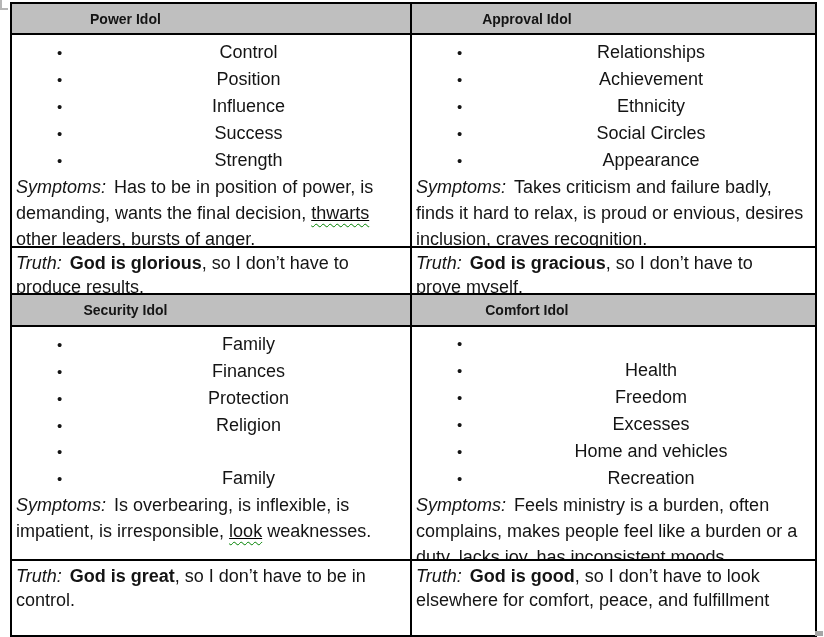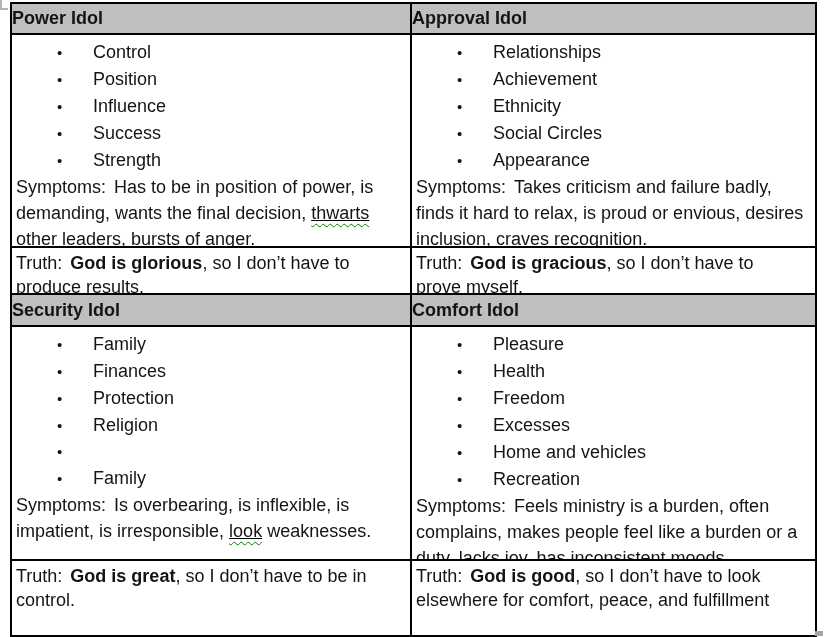--- a/index.html
+++ b/index.html
@@ -35,48 +35,49 @@
   .col-left  { border-right: 2px solid #000; }
   .row-sep   { border-bottom: 2px solid #000; }
 
   .hdr-cell {
     background: #bfbfbf;
     display: flex;
     align-items: center;
   }
   .q-title {
     width: 57%;
-    text-align: left;
+    text-align: center;
     font-weight: bold;
-    font-size: 18px;
+    font-size: 14px;
     white-space: nowrap;
   }
 
   .body-cell { padding: 4px 6px 0 4px; }
   .bullets { margin: 0 0 0 41px; padding: 0; }
   .bullet-item {
     display: flex;
     align-items: baseline;
     line-height: 26px;
   }
   .bullet-dot {
     width: 36px;
     flex: 0 0 36px;
     font-size: 15px;
   }
-  .bullet-text { flex: 1; }
+  .bullet-text { flex: 1; text-align: center; }
 
   .symptoms-p, .truth-p {
     margin: 0;
     line-height: 26px;
   }
   .truth-cell { padding: 3px 16px 0 4px; }
   .truth-p { line-height: 24px; }
 
   .p-label {
+    font-style: italic;
     margin-right: 8px;
   }
   .truth-bold { font-weight: bold; }
 
   .marked { text-decoration: underline; text-decoration-color: #000; }
   .marked .wavy {
     text-decoration-line: underline;
     text-decoration-style: wavy;
     text-decoration-color: #008000;
     text-decoration-thickness: 1px;
@@ -204,21 +205,20 @@
             <span class="bullet-dot">•</span>
             <span class="bullet-text">Family</span>
           </div>
       </div>
       <p class="symptoms-p"><span class="p-label">Symptoms:</span><span>Is overbearing, is inflexible, is impatient, is irresponsible,</span> <span class="marked"><span class="wavy">look</span></span> <span>weaknesses.</span></p>
     </div>
     <div class="cell body-cell row-sep">
       <div class="bullets">
         <div class="bullet-item">
             <span class="bullet-dot">•</span>
-            <span class="bullet-text">Pleasure</span>
           </div>
         <div class="bullet-item">
             <span class="bullet-dot">•</span>
             <span class="bullet-text">Health</span>
           </div>
         <div class="bullet-item">
             <span class="bullet-dot">•</span>
             <span class="bullet-text">Freedom</span>
           </div>
         <div class="bullet-item">

